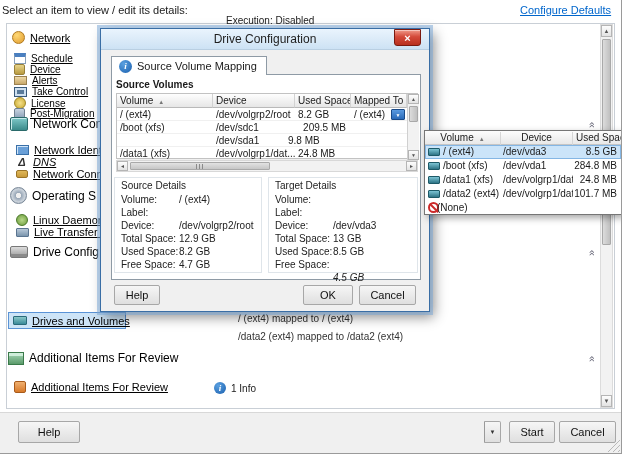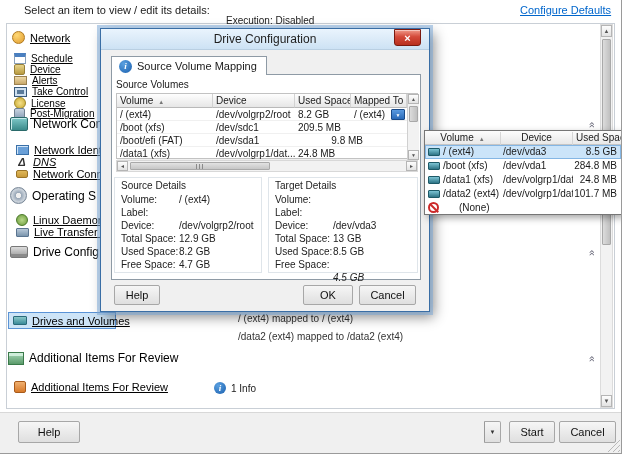--- a/index.html
+++ b/index.html
@@ -100,21 +100,21 @@
   .i-vol { position:absolute; left:3px; top:3px; width:12px; height:8px; border-radius:1px;
            background:linear-gradient(#7cc4d4,#2e7486); border:1px solid #1d5a68; }
   .i-none { position:absolute; left:3px; top:1px; width:11px; height:11px; border:2px solid #cc2a2a; border-radius:50%; }
   .i-none::after { content:""; position:absolute; left:-2px; top:3px; width:12px; height:2px; background:#cc2a2a; transform:rotate(45deg); }
 </style>
 </head>
 <body>
 
 <div class="screen">
 
-  <div class="abs t11" style="left:24px;top:4px;">Select an item to view / edit its details:</div>
+  <div class="abs t11" style="left:2px;top:4px;">Select an item to view / edit its details:</div>
   <a class="abs t11 bluelink" style="left:520px;top:4px;">Configure Defaults</a>
 
   <div class="abs content-frame" style="left:6px;top:23px;width:609px;height:386px;"></div>
 
   <div class="abs t10" style="left:226px;top:15px;color:#222;">Execution: Disabled</div>
 
   <div class="abs item" style="left:12px;top:31px;">
     <span class="ico i-network"></span>
     <a class="link t11">Network</a>
   </div>
@@ -171,21 +171,21 @@
   <div class="abs item" style="left:16px;top:226px;">
     <span class="ico i-livetransfer"></span>
     <a class="link t11">Live Transfer D</a>
   </div>
 
   <div class="abs item" style="left:10px;top:245px;">
     <span class="ico i-driveconf"></span>
     <span class="section-label">Drive Config</span>
   </div>
 
-  <div class="abs item selected-item" style="left:8px;top:312px;width:108px;height:17px;padding-left:4px;">
+  <div class="abs item selected-item" style="left:8px;top:312px;width:118px;height:17px;padding-left:4px;">
     <span class="ico i-drives"></span>
     <a class="link t11">Drives and Volumes</a>
   </div>
 
   <div class="abs summary-line" style="left:238px;top:313px;">/ (ext4) mapped to / (ext4)</div>
   <div class="abs summary-line" style="left:238px;top:331px;">/data2 (ext4) mapped to /data2 (ext4)</div>
 
   <div class="abs item" style="left:8px;top:351px;">
     <span class="ico i-additional-section"></span>
     <span class="section-label">Additional Items For Review</span>
@@ -229,47 +229,46 @@
     <div class="close-btn" style="right:8px;top:0;">
         <span>×</span>
       </div>
 
     <div class="tab" style="left:10px;top:27px;">
       <span class="i-info"></span>
       <span>Source Volume Mapping</span>
     </div>
     <div class="panel" style="left:10px;top:45px;width:310px;height:206px;"></div>
 
-    <div class="abs t10" style="left:15px;top:50px;">Source Volumes</div>
+    <div class="abs t10" style="left:15px;top:50px;font-weight:bold;">Source Volumes</div>
 
     <div class="abs" style="left:15px;top:64px;width:302px;height:66px;border:1px solid #c2c2c2;background:#fff;">
       <div class="abs gh" style="left:0;top:0;width:96px;"><span>Volume</span><span class="sort">▲</span></div>
       <div class="abs gh" style="left:96px;top:0;width:82px;"><span>Device</span></div>
       <div class="abs gh" style="left:178px;top:0;width:56px;"><span>Used Space</span></div>
       <div class="abs gh" style="left:234px;top:0;width:56px;"><span>Mapped To</span></div>
 
       <div class="abs grow" style="top:14px;">
         <span class="abs gc" style="left:0;width:96px;">/ (ext4)</span>
         <span class="abs gc" style="left:96px;width:82px;">/dev/volgrp2/root</span>
         <span class="abs gc" style="left:178px;width:56px;">8.2 GB</span>
         <span class="abs gc" style="left:234px;width:40px;">/ (ext4)</span>
         <span class="combo-btn">
             <span>▼</span>
           </span>
       </div>
       <div class="abs grow" style="top:27px;">
         <span class="abs gc" style="left:0;width:96px;">/boot (xfs)</span>
         <span class="abs gc" style="left:96px;width:82px;">/dev/sdc1</span>
-        <span class="abs gc" style="left:178px;width:56px;">209.5 MB</span>
+        <span class="abs gc" style="left:178px;width:56px;text-align:center;">209.5 MB</span>
         <span class="abs gc" style="left:234px;width:56px;"></span>
       </div>
       <div class="abs grow" style="top:40px;">
-        <span class="abs gc" style="left:0;width:96px;">/boot/efi (FAT)</span>
         <span class="abs gc" style="left:96px;width:82px;">/dev/sda1</span>
-        <span class="abs gc" style="left:190px;width:56px;text-align:right;">9.8 MB</span>
+        <span class="abs gc" style="left:168px;width:56px;">9.8 MB</span>
         <span class="abs gc" style="left:234px;width:56px;"></span>
       </div>
       <div class="abs grow" style="top:53px;">
         <span class="abs gc" style="left:0;width:96px;">/data1 (xfs)</span>
         <span class="abs gc" style="left:96px;width:82px;">/dev/volgrp1/dat...</span>
         <span class="abs gc" style="left:178px;width:56px;">24.8 MB</span>
         <span class="abs gc" style="left:234px;width:56px;"></span>
       </div>
 
       <div class="abs" style="left:290px;top:0;width:12px;height:66px;background:#f2f2f2;border-left:1px solid #d0d0d0;">
@@ -358,21 +357,21 @@
       <span class="pc" style="right:4px;text-align:right;">24.8 MB</span>
     </div>
     <div class="pop-row" style="top:56px;">
       <span class="i-vol"></span>
       <span class="pc" style="left:18px;width:58px;">/data2 (ext4)</span>
       <span class="pc" style="left:78px;width:70px;">/dev/volgrp1/data</span>
       <span class="pc" style="right:4px;text-align:right;">101.7 MB</span>
     </div>
     <div class="pop-row" style="top:70px;">
       <span class="i-none"></span>
-      <span class="pc" style="left:34px;width:58px;">(None)</span>
+      <span class="pc" style="left:12px;width:58px;">(None)</span>
       <span class="pc" style="left:78px;width:70px;"></span>
       <span class="pc" style="right:4px;text-align:right;"></span>
     </div>
   </div>
 
   <div class="abs footer" style="left:0;top:412px;width:622px;height:42px;">
     <div class="abs btn" style="left:18px;top:8px;width:62px;height:22px;">Help</div>
     <div class="abs btn" style="left:484px;top:8px;width:17px;height:22px;border-left:1px solid #999;border-top-left-radius:0;border-bottom-left-radius:0;">
         <span class="tiny-arrow">▼</span>
       </div>

